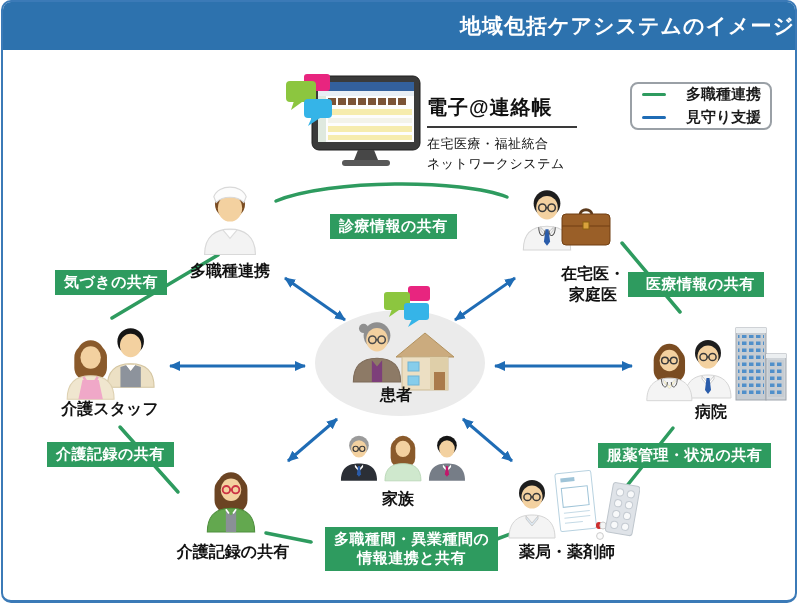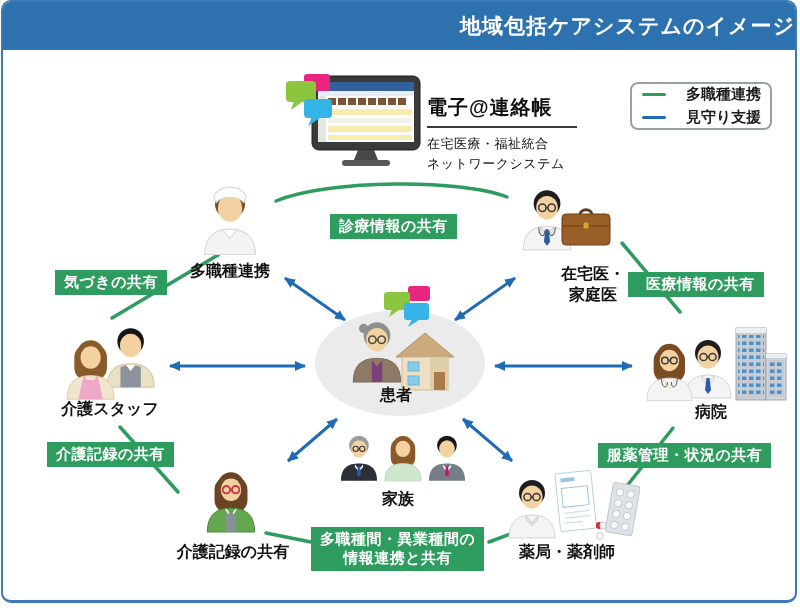--- a/index.html
+++ b/index.html
@@ -338,17 +338,17 @@
       </g>
     </svg>
   </div>
   <div class="elabel" style="left:567px;top:542px;">薬局・薬剤師</div>
 
   <div class="glabel" style="left:330px;top:195px;margin-top:19px;">診療情報の共有</div>
   <div class="glabel" style="left:55px;top:270px;">気づきの共有</div>
   <div class="glabel" style="left:628px;top:272px;padding-left:18px;">医療情報の共有</div>
   <div class="glabel" style="left:47px;top:442px;">介護記録の共有</div>
   <div class="glabel" style="left:598px;top:443px;text-align:right;">服薬管理・状況の共有</div>
-  <div class="glabel center" style="left:311px;top:527px;">
+  <div class="glabel center" style="left:325px;top:527px;">
     <span>多職種間・異業種間の</span><br>
     <span>情報連携と共有</span>
   </div>
 </div>
 
 </body></html>

